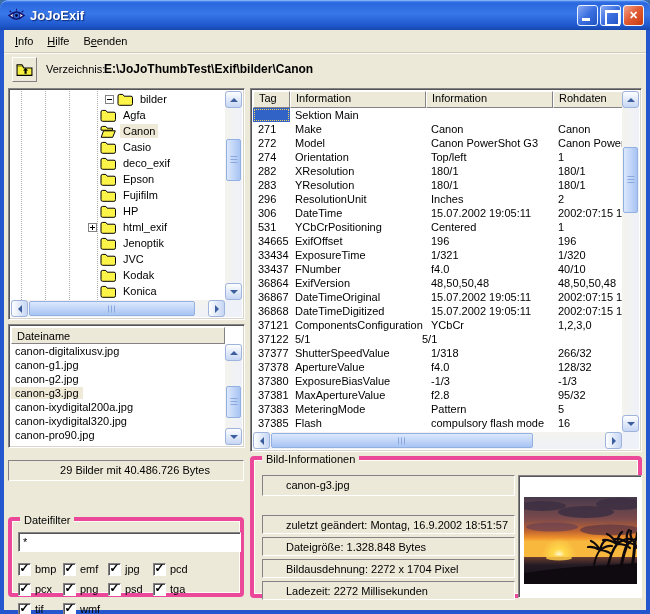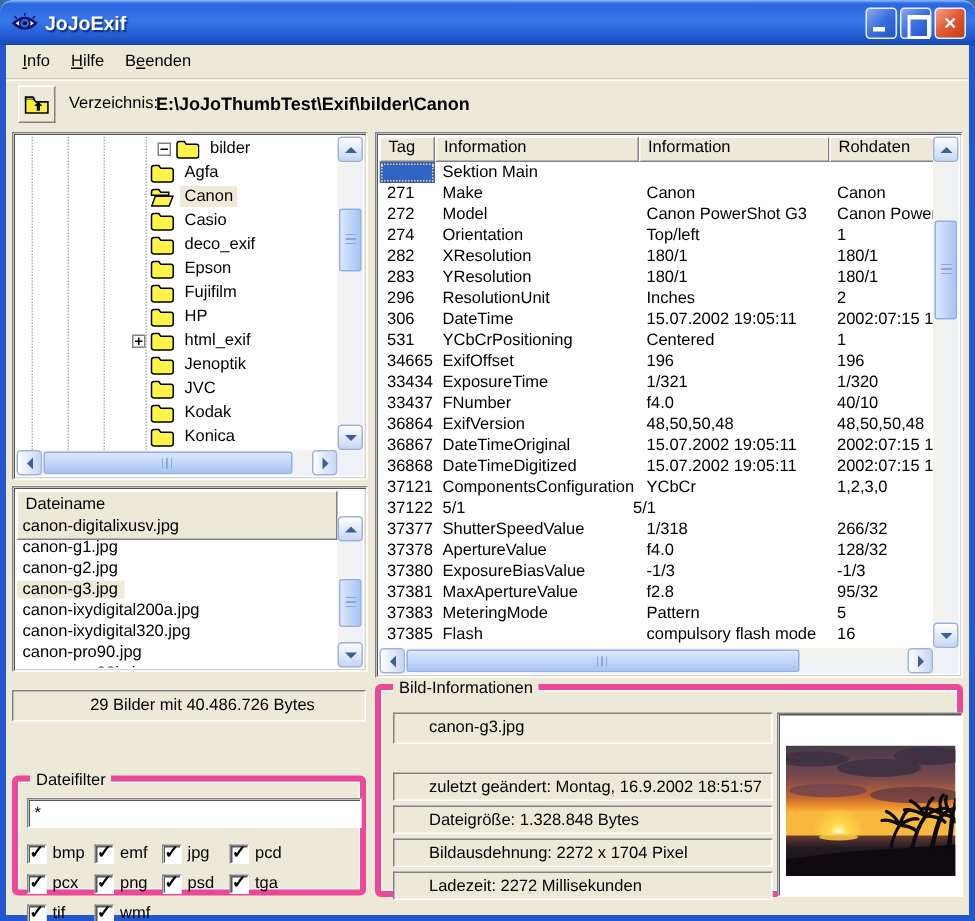--- a/index.html
+++ b/index.html
@@ -51,21 +51,21 @@
   .exp-minus .exp,.exp-plus .exp{visibility:visible;}
   .exp::before{content:"";position:absolute;left:1px;top:3px;width:5px;height:1px;background:#000;}
   .exp-plus .exp::after{content:"";position:absolute;left:3px;top:1px;width:1px;height:5px;background:#000;}
   .fico{width:16px;height:13px;margin-right:4px;flex:0 0 auto;display:inline-flex;}
   .fico svg{width:16px;height:13px;}
   .fico .f-open{display:none;}
   .trow.open .f-open{display:block;}
   .tlabel{padding:0 3px;line-height:14px;}
   .trow.selected .tlabel{background:#efe9d7;}
   
-  .list-header{position:absolute;left:2px;top:2px;right:19px;height:33px;background:#ece9d8;
+  .list-header{position:absolute;left:2px;top:2px;right:19px;height:17px;background:#ece9d8;
     border:1px solid;border-color:#fff #848284 #848284 #fff;padding:2px 0 0 5px;}
   .file-list{position:absolute;left:2px;top:19px;right:19px;bottom:2px;overflow:hidden;}
   .frow{height:14px;line-height:14px;white-space:nowrap;}
   .fname{padding:0 4px;}
   .frow.selected .fname{background:#efe9d7;}
   
   .thead{position:absolute;left:2px;top:2px;right:19px;height:17px;display:flex;}
   .hc{background:#ece9d8;border:1px solid;border-color:#fff #848284 #848284 #fff;
     padding:0 0 0 5px;overflow:hidden;white-space:nowrap;flex:0 0 auto;}
   .tbody{position:absolute;left:2px;top:19px;right:19px;bottom:19px;overflow:hidden;}

